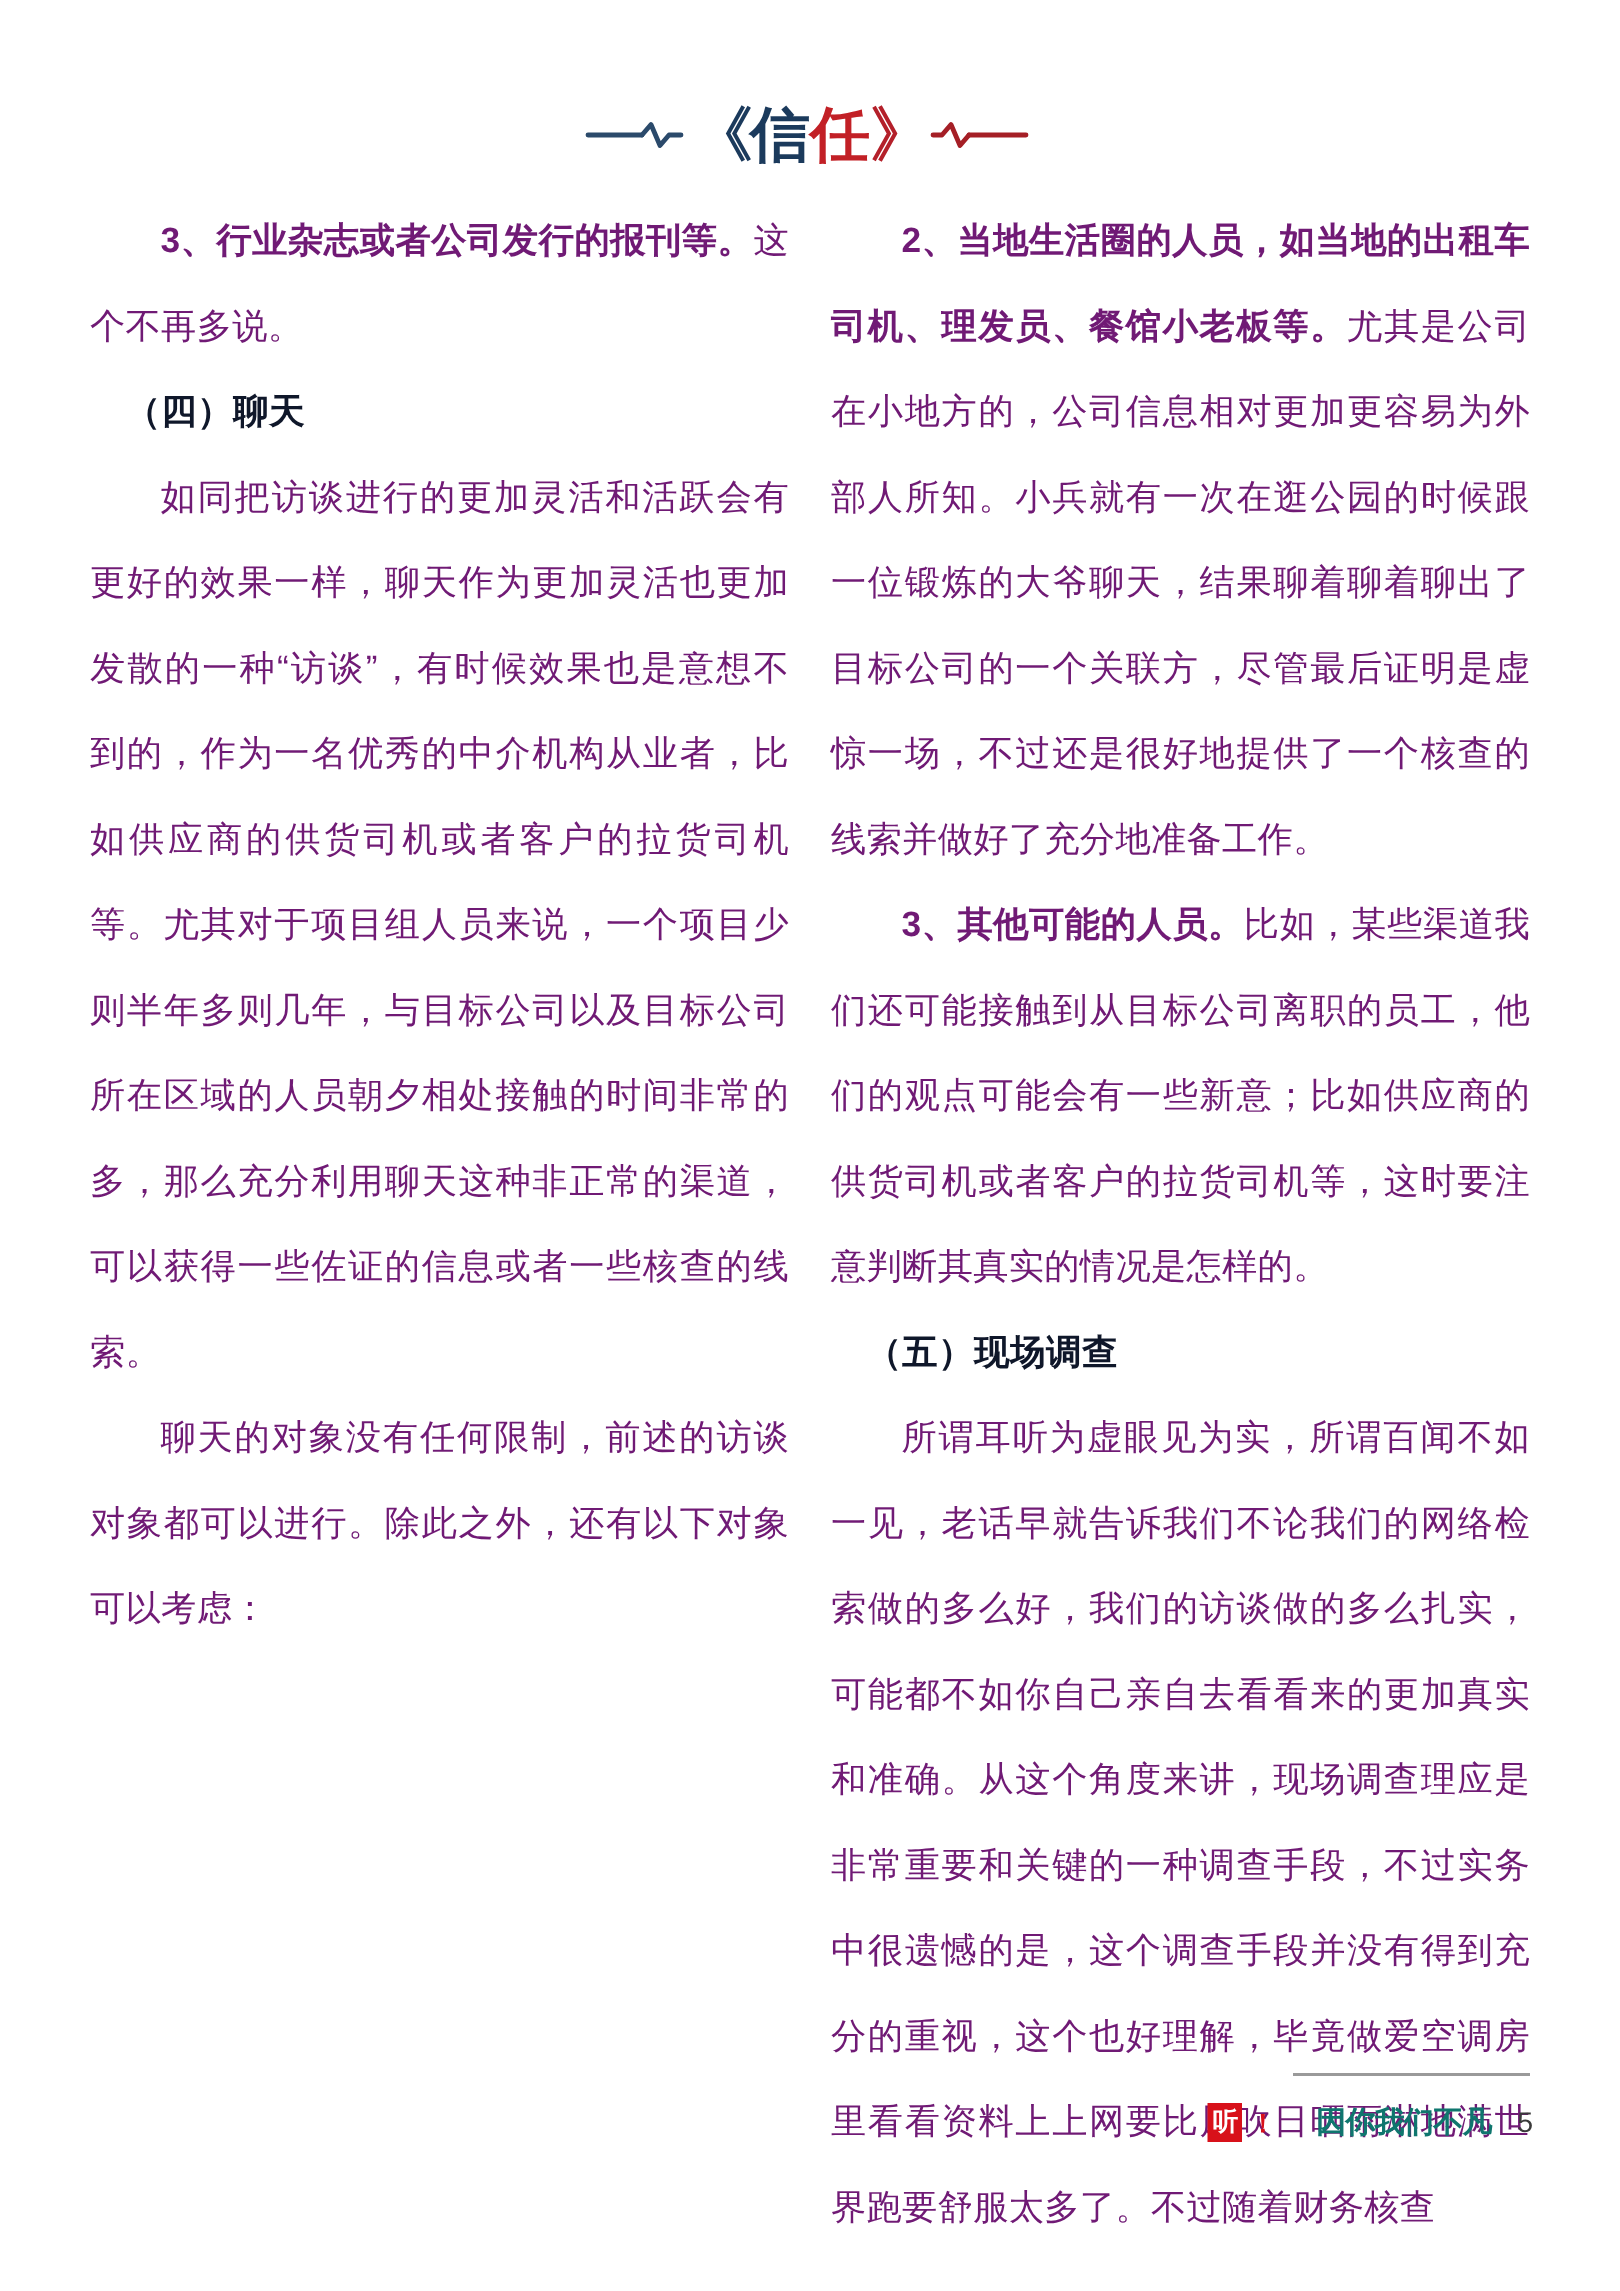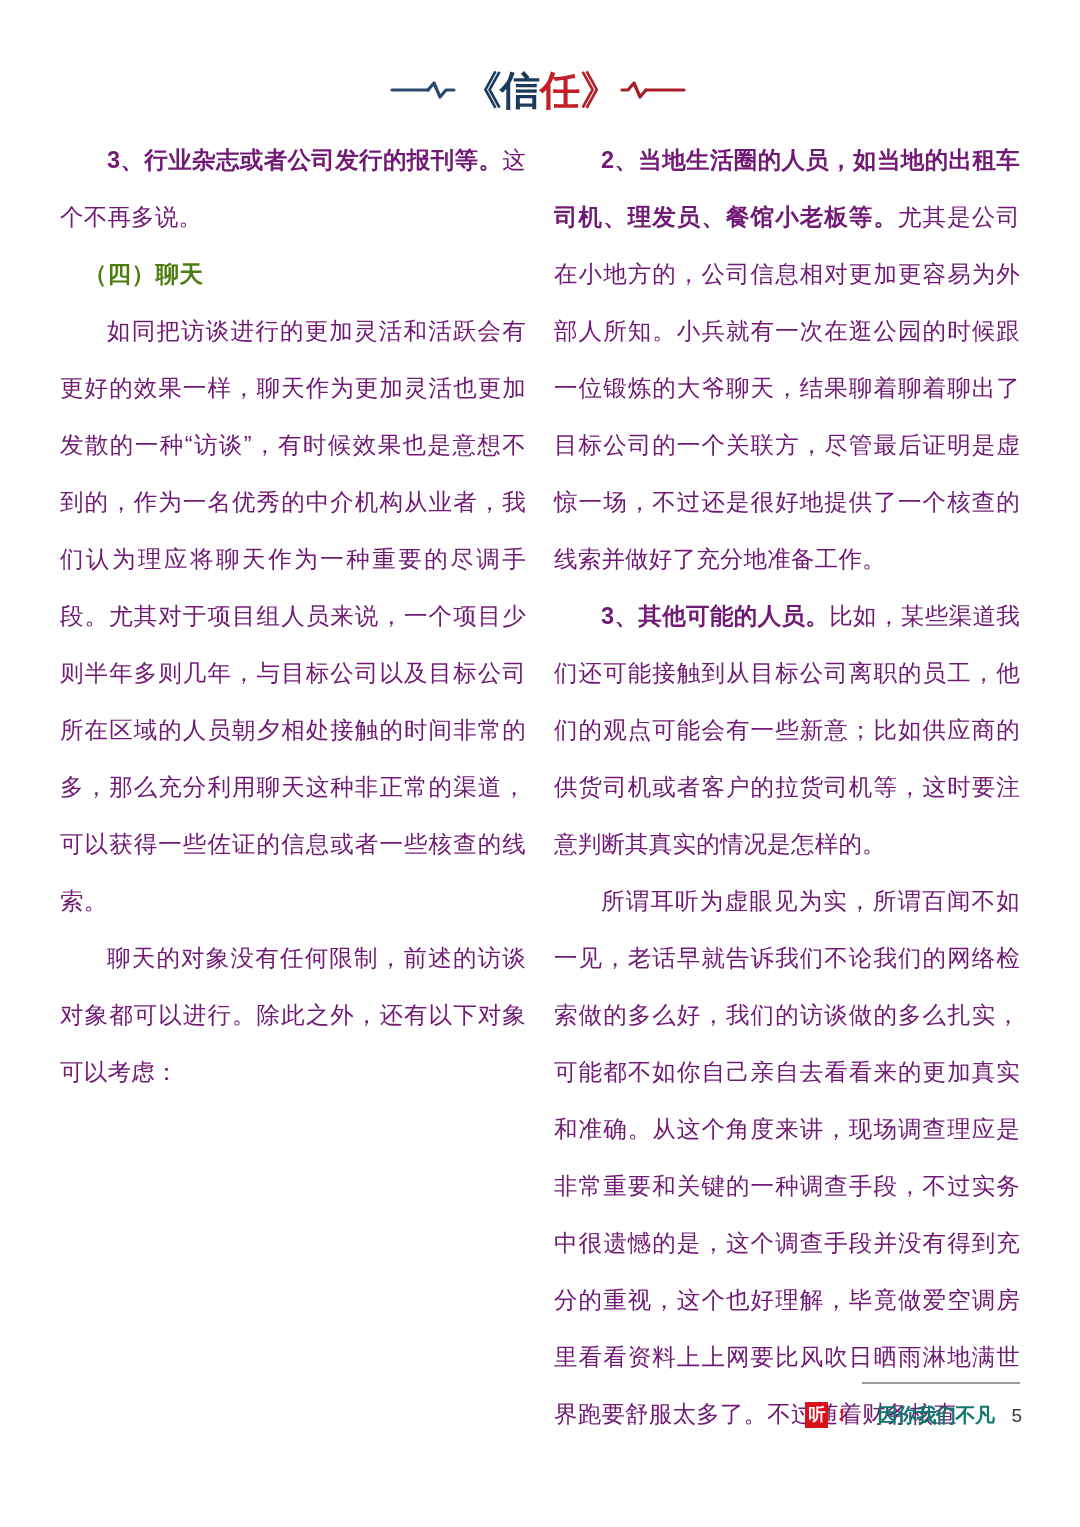--- a/index.html
+++ b/index.html
@@ -77,21 +77,21 @@
     text-indent: 2em;
   }
   p.para .lead {
     font-weight: bold;
   }
   h3.sec-head {
     margin: 0;
     font-size: 23.5px;
     line-height: 57px;
     font-weight: bold;
-    color: #4d7c0f;
+    color: #0f172a;
     text-indent: 1em;
     letter-spacing: 0.5px;
   }
 
   
   .footer {
     position: absolute;
     left: 0;
     top: 1382px;
     width: 1080px;
@@ -167,32 +167,33 @@
 </div>
 
 <div class="columns">
 
   <div class="col">
     <p class="para indent"><span class="lead">3、行业杂志或者公司发行的报刊等。</span><span>这个不再多说。</span></p>
 
 
     <h3 class="sec-head">（四）聊天</h3>
 
-    <p class="para indent"><span>如同把访谈进行的更加灵活和活跃会有更好的效果一样，聊天作为更加灵活也更加发散的一种“访谈”，有时候效果也是意想不到的，作为一名优秀的中介机构从业者，我们认为理应将聊天作为一种重要的尽调手段。尤其对于项目组人员来说，一个项目少则半年多则几年，与目标公司以及目标公司所在区域的人员朝夕相处接触的时间非常的多，那么充分利用聊天这种非正常的渠道，可以获得一些佐证的信息或者一些核查的线索。</span></p>
+    <p class="para indent"><span>如同把访谈进行的更加灵活和活跃会有更好的效果一样，聊天作为更加灵活也更加发散的一种“访谈”，有时候效果也是意想不到的，作为一名优秀的中介机构从业者，比如供应商的供货司机或者客户的拉货司机等。尤其对于项目组人员来说，一个项目少则半年多则几年，与目标公司以及目标公司所在区域的人员朝夕相处接触的时间非常的多，那么充分利用聊天这种非正常的渠道，可以获得一些佐证的信息或者一些核查的线索。</span></p>
 
     <p class="para indent"><span>聊天的对象没有任何限制，前述的访谈对象都可以进行。除此之外，还有以下对象可以考虑：</span></p>
 
   </div>
 
   <div class="col">
 
     <p class="para indent"><span class="lead">2、当地生活圈的人员，如当地的出租车司机、理发员、餐馆小老板等。</span><span>尤其是公司在小地方的，公司信息相对更加更容易为外部人所知。小兵就有一次在逛公园的时候跟一位锻炼的大爷聊天，结果聊着聊着聊出了目标公司的一个关联方，尽管最后证明是虚惊一场，不过还是很好地提供了一个核查的线索并做好了充分地准备工作。</span></p>
 
     <p class="para indent"><span class="lead">3、其他可能的人员。</span><span>比如，某些渠道我们还可能接触到从目标公司离职的员工，他们的观点可能会有一些新意；比如供应商的供货司机或者客户的拉货司机等，这时要注意判断其真实的情况是怎样的。</span></p>
 
+    <h3 class="sec-head">（五）现场调查</h3>
 
     <p class="para indent"><span>所谓耳听为虚眼见为实，所谓百闻不如一见，老话早就告诉我们不论我们的网络检索做的多么好，我们的访谈做的多么扎实，可能都不如你自己亲自去看看来的更加真实和准确。从这个角度来讲，现场调查理应是非常重要和关键的一种调查手段，不过实务中很遗憾的是，这个调查手段并没有得到充分的重视，这个也好理解，毕竟做爱空调房里看看资料上上网要比风吹日晒雨淋地满世界跑要舒服太多了。不过随着财务核查</span></p>
   </div>
 
 </div>
 
 <div class="footer">
   <div class="footer-rule"></div>
   <div class="footer-brand">
     <span class="brand-badge">听</span>

